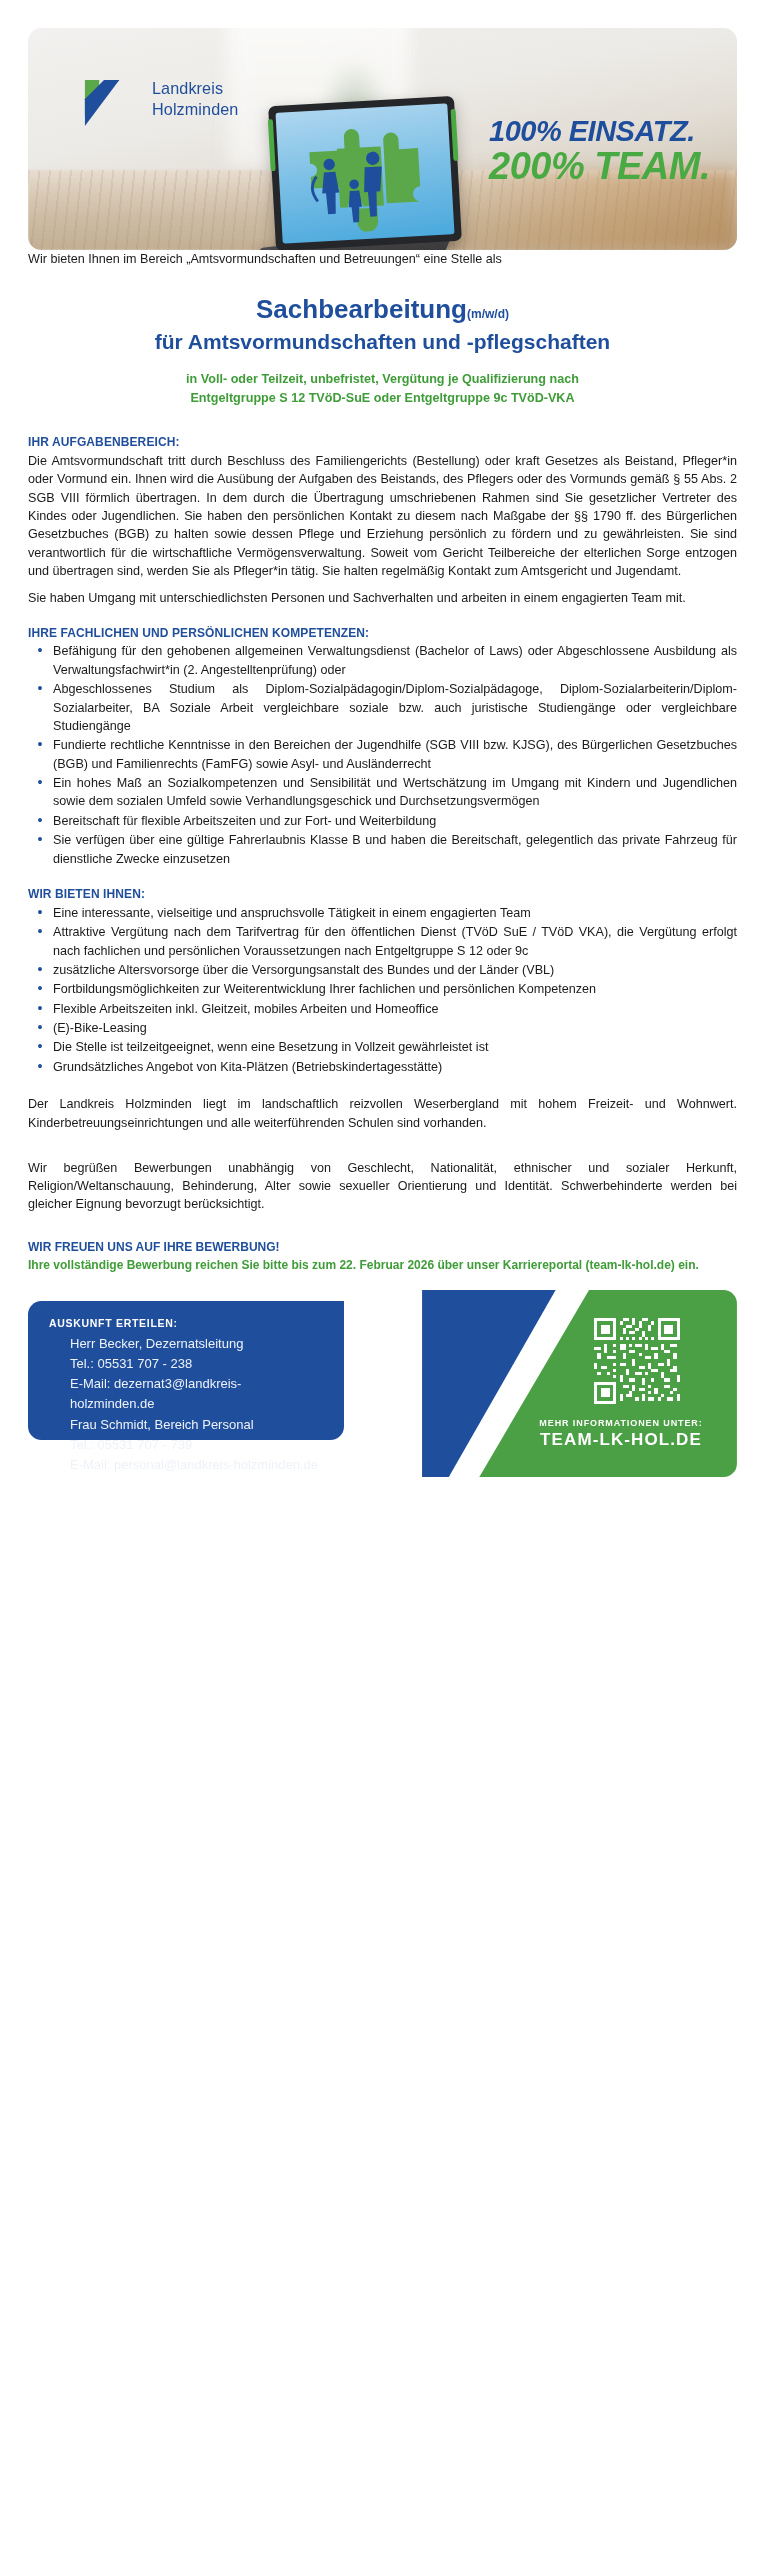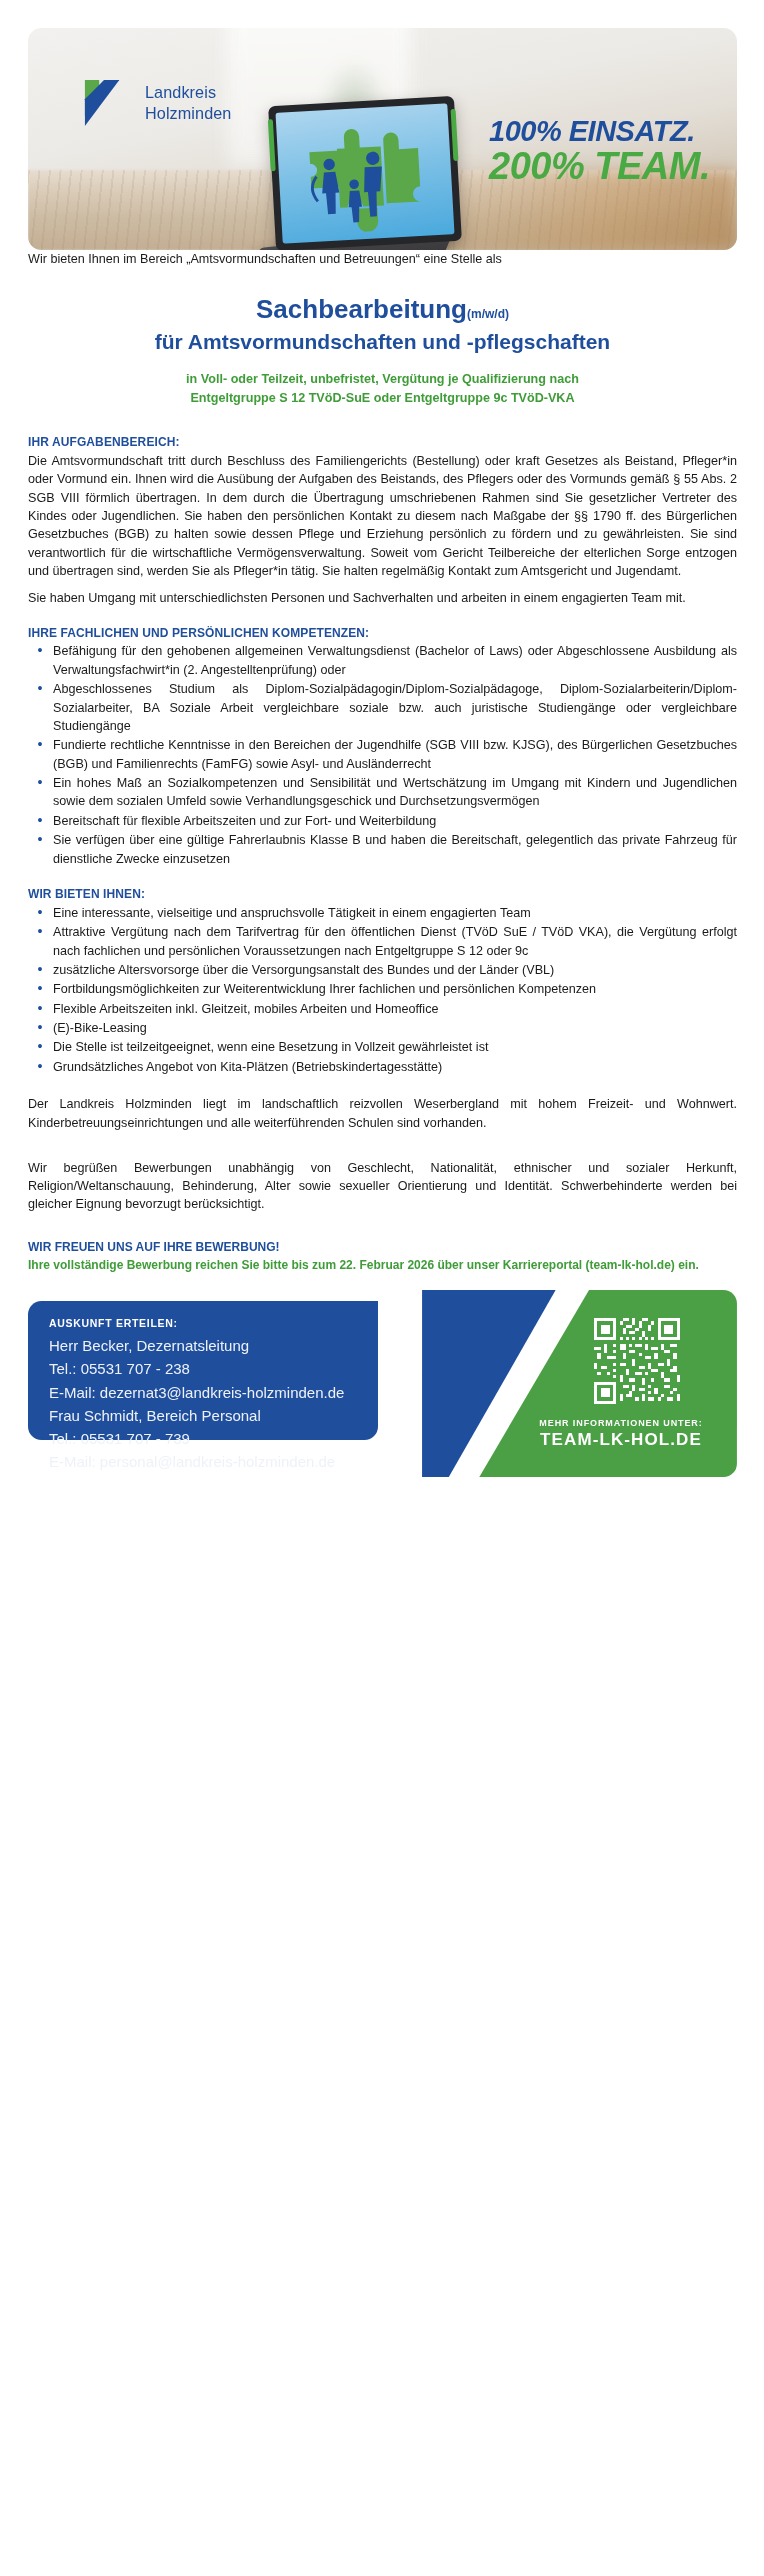--- a/index.html
+++ b/index.html
@@ -71,22 +71,22 @@
     background: linear-gradient(110deg, rgba(196,150,96,0) 0%, rgba(188,136,74,.45) 60%, rgba(170,116,58,.55) 100%);
     filter: blur(7.6px);
   }
 
   
   .logo {
     position: absolute;
     left: 55px;
     top: 50px;
     display: flex;
-    align-items: center;
-    gap: 20px;
+    align-items: flex-start;
+    gap: 27px;
     z-index: 6;
   }
   .logo-mark { width: 42px; height: 50px; display: block; }
   .logo-text {
     font-family: "Liberation Sans", sans-serif;
     color: #1f4e9c;
     font-size: 16.2px;
     line-height: 1.28;
     letter-spacing: 0.1px;
   }
@@ -260,37 +260,38 @@
   
   .footer {
     position: relative;
     margin: 11.5px 28px 0 28px;
     height: 187px;
   }
   .contact-card {
     position: absolute;
     left: 0;
     top: 11.5px;
-    width: 350px;
+    width: 316px;
     height: 139px;
     background: #1f4e9c;
     border-radius: 13.4px 0 13.4px 13.4px;
     padding: 16.2px 21px;
     color: #ffffff;
   }
   .contact-title {
     font-size: 10.5px;
     font-weight: bold;
     letter-spacing: 0.7px;
     margin-bottom: 4.8px;
   }
   .contact-line {
-    font-size: 15px;
+    font-size: 13px;
     line-height: 1.55;
     color: #eef2f8;
+    margin-left: 21px;
   }
 
   .footer-shape {
     position: absolute;
     right: 0;
     top: 0;
     width: 315px;
     height: 187px;
   }
   .footer-shape svg { display: block; }

